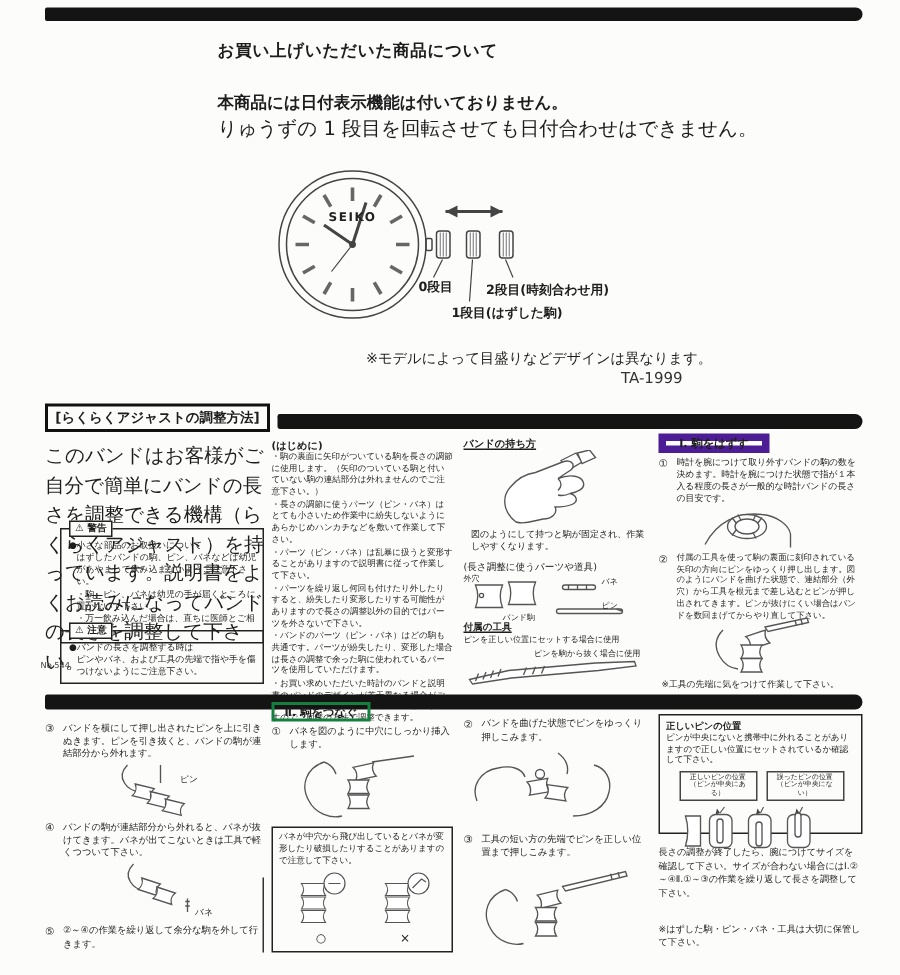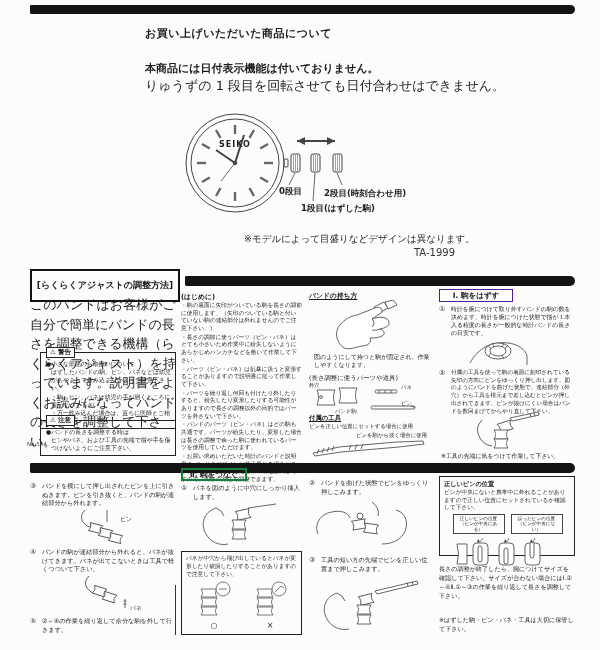--- a/index.html
+++ b/index.html
@@ -19,21 +19,21 @@
   .p-line2 { left:145px; top:77px; font-size:13px; font-weight:400; }
   .watch-svg { left:183px; top:101px; }
   .crown-label { font-size:8.5px; font-weight:bold; white-space:nowrap; }
   .c0 { left:279px; top:186px; }
   .c1 { left:301px; top:203px; }
   .c2 { left:324px; top:188px; }
   .model-note { left:200px; top:233px; font-size:9.5px; font-weight:normal;margin-left:44px; }
   .doc-code { left:414px; top:247px; font-size:10px; color:#333; }
 
   
-  .sheet-header { left:30px; top:269px; width:150px; height:33px; border:2px solid #111;
+  .sheet-header { left:30px; top:269px; width:150px; height:19px; border:2px solid #111;
     font-size:9px; font-weight:bold; display:flex; align-items:center; justify-content:center; white-space:nowrap; }
   .bar2 { left:185px; top:276px; width:390px; height:10px; }
   .bar-top { left:30px; top:5px; width:545px; height:9px; }
   .bar3 { left:30px; top:463px; width:545px; height:10px; }
   .vsep { left:175px; top:585px; width:1px; height:50px; background:#333; }
   .step { display:flex; gap:3px; }
   .stepnum { flex:0 0 9px; font-size:7px; line-height:1.2; }
   .steptext { font-size:6.2px; line-height:1.38; }
 
   
@@ -60,21 +60,21 @@
   .lbl-outer { left:0; top:-2px; }
   .lbl-piece { left:26px; top:24px; }
   .lbl-spring { left:92px; top:0; }
   .lbl-pin { left:92px; top:16px; }
   .tools-h { left:309px; top:414px; font-size:6.4px; font-weight:bold; text-decoration:underline; }
   .tool-n1 { left:309px; top:423px; font-size:5.4px; }
   .tool-n2 { left:356px; top:432px; font-size:5.4px; }
   .tool-svg { left:309px; top:439px; }
 
   
-  .rm-title { left:439px; top:289px; width:74px; height:13px; border:1px solid #4c1d95;
+  .rm-title { left:439px; top:289px; width:74px; height:13px; border:5px solid #4c1d95;
     font-size:7.5px; font-weight:bold; display:flex; align-items:center; justify-content:center; white-space:nowrap; }
   .rm-s1 { left:439px; top:305px; width:136px; }
   .wrist-svg { left:468px; top:336px; }
   .rm-s2 { left:439px; top:369px; width:136px; }
   .bandtool-svg { left:470px; top:410px; }
   .rm-note { left:441px; top:452px; font-size:5.9px; }
 
   
   .rm-s3 { left:30px; top:482px; width:148px; }
   .pinpull-svg { left:55px; top:508px; }

